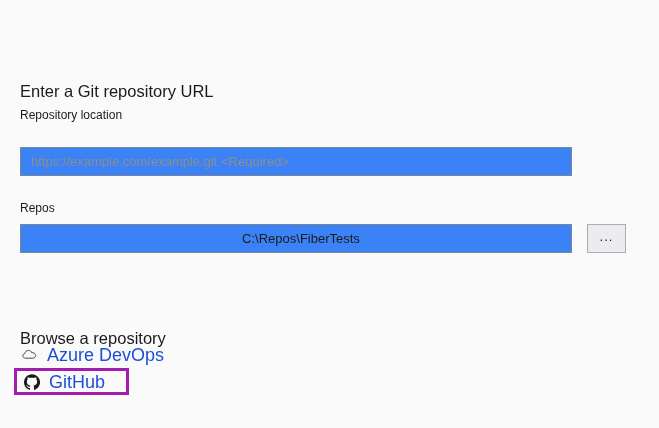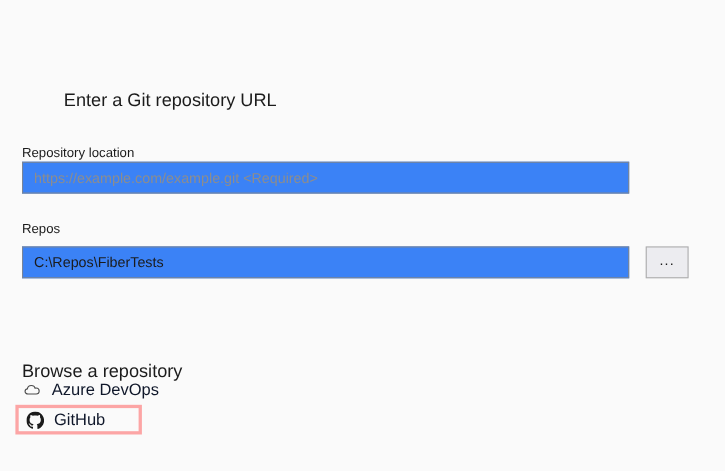--- a/index.html
+++ b/index.html
@@ -40,34 +40,34 @@
   
   .section-heading {
     position: absolute;
     left: 20px;
     font-size: 16.5px;
     font-weight: 400;
     color: #1b1b1b;
     line-height: 20px;
     white-space: nowrap;
   }
-  .section-heading.url-section { top: 81px; margin-left: 38px; }
+  .section-heading.url-section { top: 81px; }
   .section-heading.browse-section { top: 328px; }
 
   
   .field-label {
     position: absolute;
     left: 20px;
     font-size: 12px;
     font-weight: 400;
     color: #1b1b1b;
     line-height: 15px;
     white-space: nowrap;
   }
-  .field-label.repo-loc { top: 132px; }
+  .field-label.repo-loc { top: 108px; }
   .field-label.path { top: 201px; }
 
   
   .text-input {
     position: absolute;
     left: 20px;
     width: 552px;
     height: 29px;
     box-sizing: border-box;
     background: #3b82f6;
@@ -77,21 +77,21 @@
     color: #1b1b1b;
     padding: 0 0 0 10px;
     outline: none;
     line-height: 27px;
   }
   .text-input::placeholder {
     color: #8d8d8d;
     opacity: 1;
   }
   .text-input.repo-loc-input { top: 147px; }
-  .text-input.path-input { top: 224px; }
+  .text-input.path-input { top: 224px; text-align: center; }
 
   
   .browse-button {
     position: absolute;
     left: 587px;
     top: 224px;
     width: 39px;
     height: 29px;
     box-sizing: border-box;
     background: #ececf0;
@@ -123,34 +123,34 @@
     cursor: pointer;
   }
   .repo-source-row.azure {
     top: 341px;
     padding-left: 6px;
   }
   .repo-source-row.github {
     top: 368px;
     width: 115px;
     padding-left: 6px;
-    border: 3px solid #fca5a5;
+    border: 3px solid #a21caf;
   }
 
   .source-icon {
     width: 18px;
     height: 18px;
     display: flex;
     align-items: center;
     justify-content: center;
     flex: none;
   }
   .source-label {
-    font-size: 15px;
-    color: #0f172a;
+    font-size: 18px;
+    color: #1d4ed8;
     line-height: 16px;
     white-space: nowrap;
     margin-left: 9px;
   }
   .repo-source-row.github .source-label { margin-left: 8px; }
 </style>
 </head>
 <body>
 
 <div class="page">

